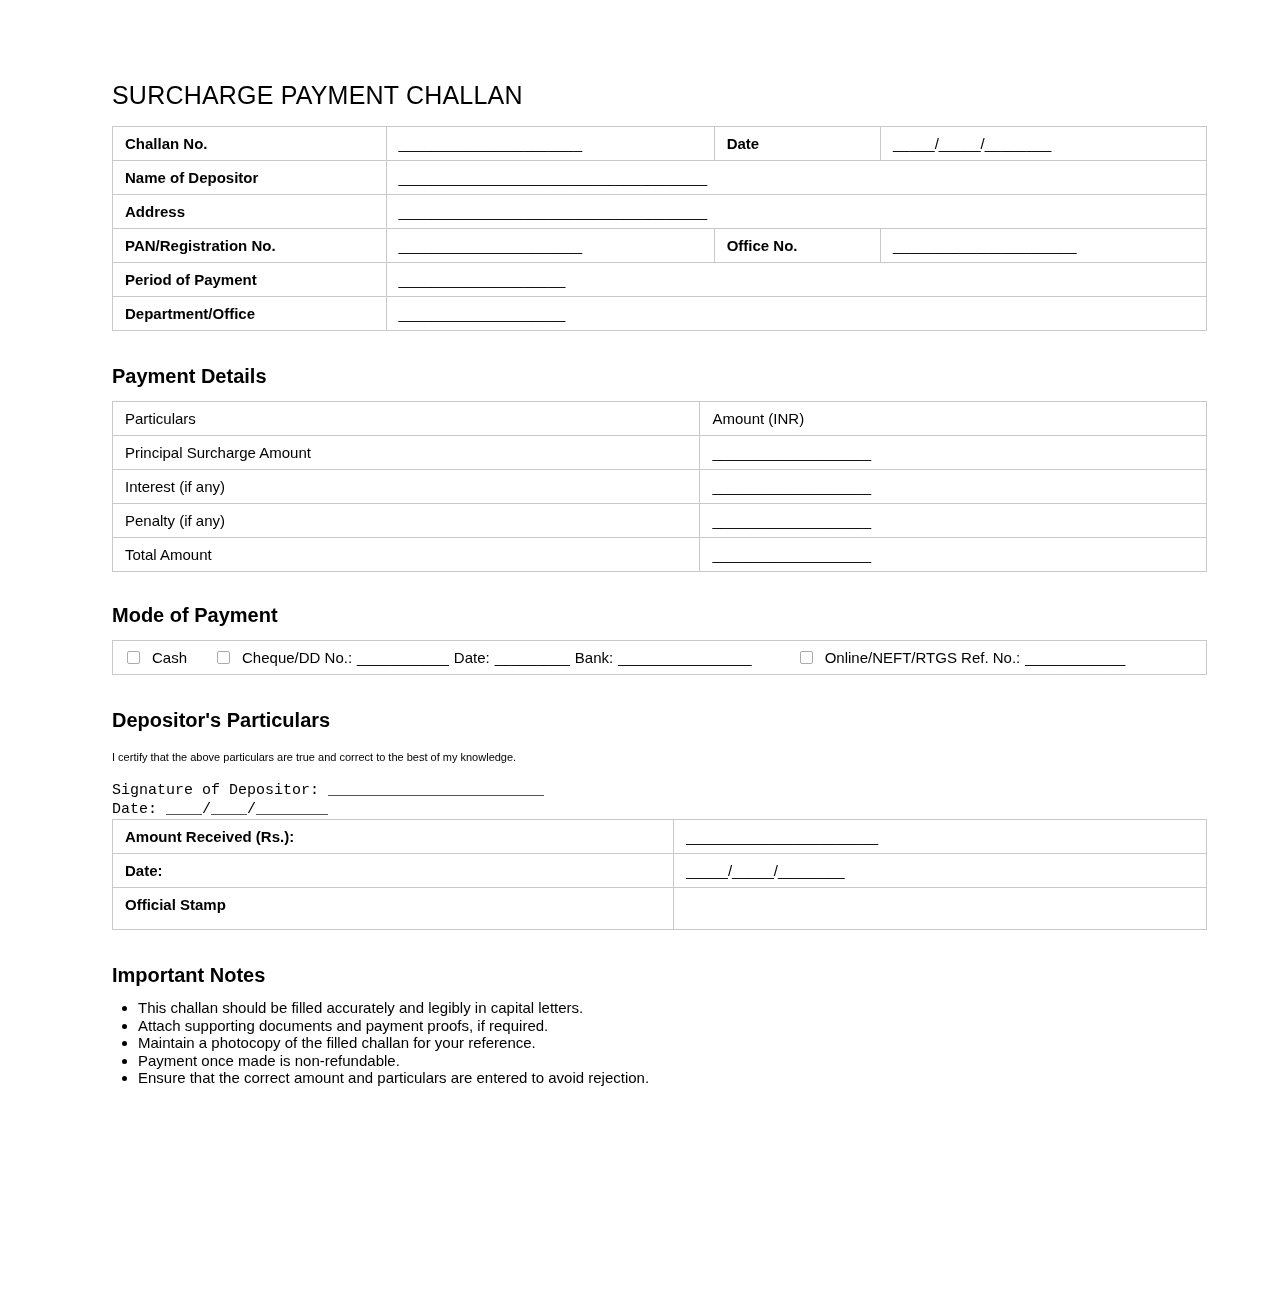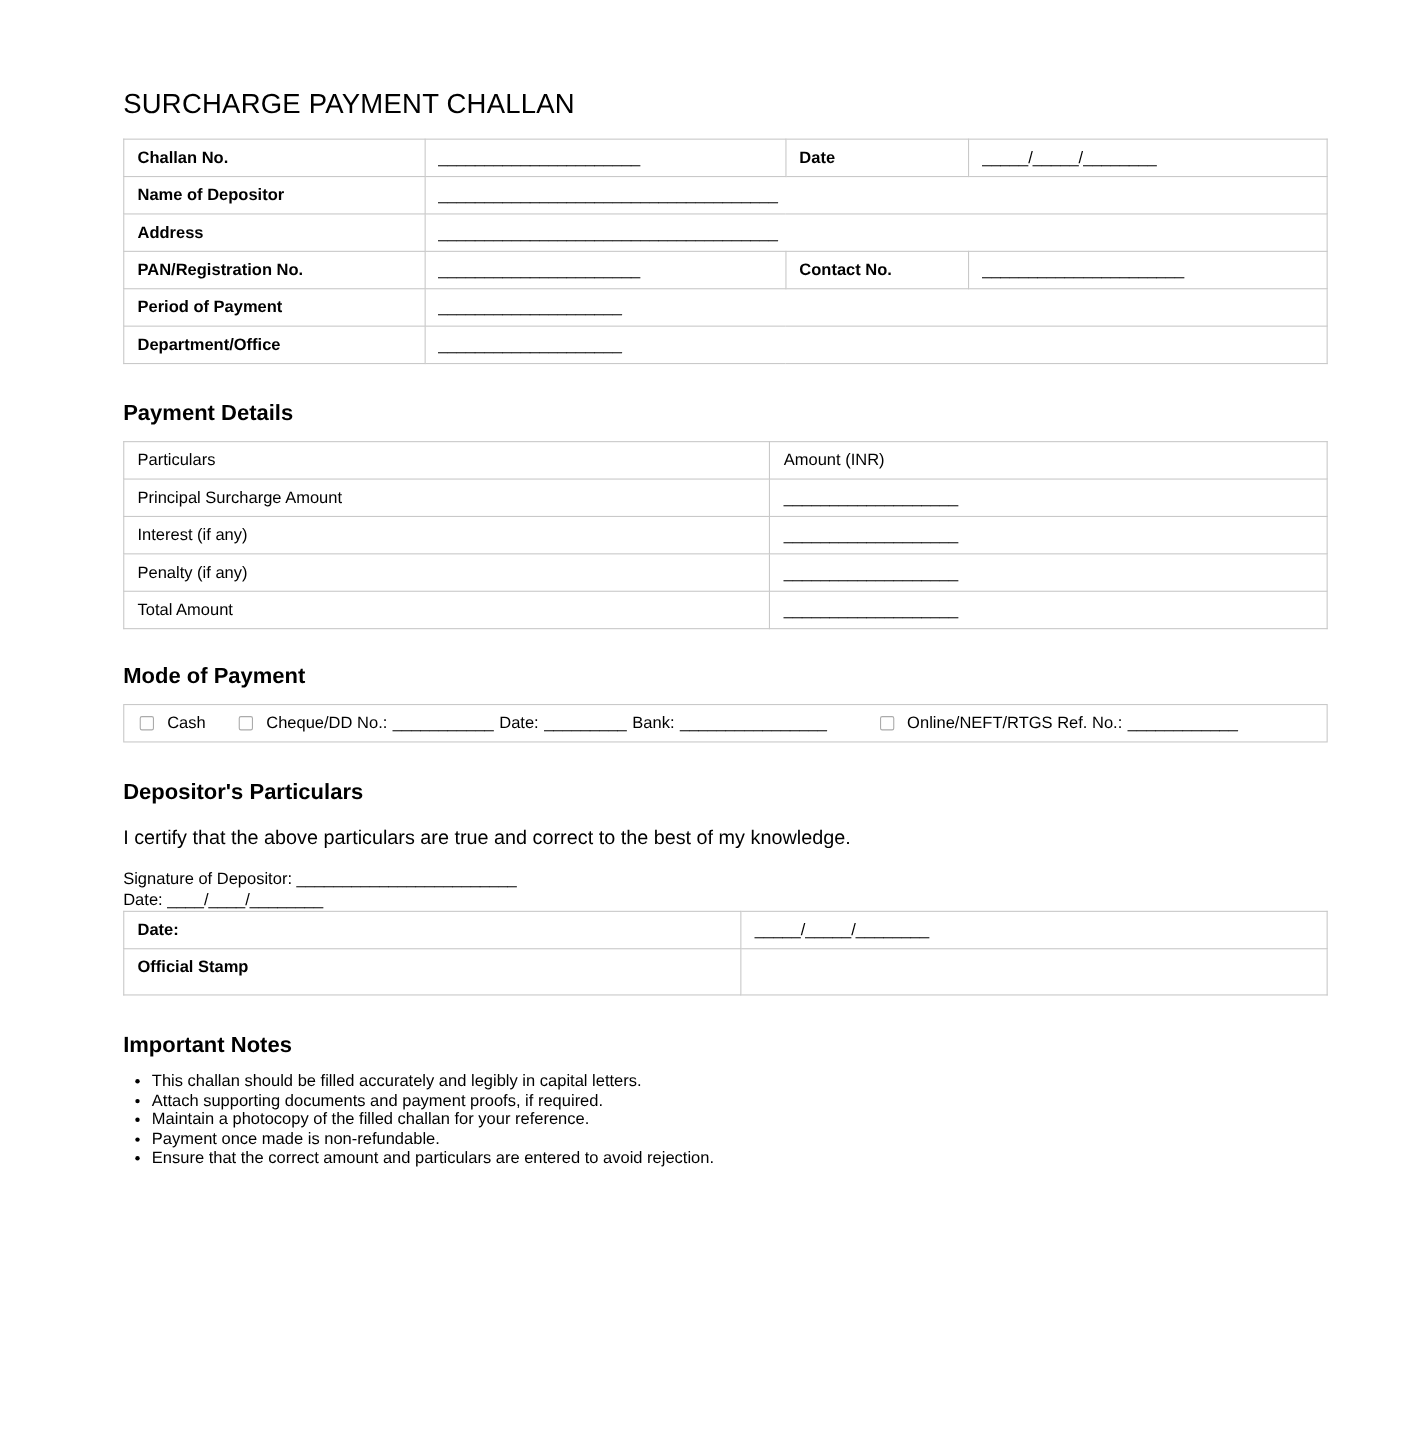--- a/index.html
+++ b/index.html
@@ -67,27 +67,28 @@
     display: inline-block;
     width: 13px;
     height: 13px;
     border: 1px solid #ababab;
     border-radius: 2px;
     background: #fefefe;
     margin-right: 7px;
     flex-shrink: 0;
   }
   .certify-text {
-    font-size: 18px;
+    font-size: 11px;
     margin: 19px 0 0 0;
   }
   .sig-block {
     margin-top: 18px;
     font-size: 15px;
     line-height: 19px;
+    font-family: Liberation Mono, monospace;
   }
   tr.tall td { padding-top: 8px; padding-bottom: 16px; }
   ul.notes-list {
     margin: 0;
     padding-left: 26px;
   }
   ul.notes-list li {
     font-size: 15px;
     line-height: 17.6px;
   }
@@ -117,21 +118,21 @@
       <td class="lbl">Name of Depositor</td>
       <td class="blank" colspan="3">_____________________________________</td>
     </tr>
     <tr>
       <td class="lbl">Address</td>
       <td class="blank" colspan="3">_____________________________________</td>
     </tr>
     <tr>
       <td class="lbl">PAN/Registration No.</td>
       <td class="blank">______________________</td>
-      <td class="lbl">Contact No.</td>
+      <td class="lbl">Office No.</td>
       <td class="blank">______________________</td>
     </tr>
     <tr>
       <td class="lbl">Period of Payment</td>
       <td class="blank" colspan="3">____________________</td>
     </tr>
     <tr>
       <td class="lbl">Department/Office</td>
       <td class="blank" colspan="3">____________________</td>
     </tr>
@@ -196,20 +197,24 @@
     <div><span>Signature of Depositor:</span> <span class="blank">________________________</span></div>
     <div><span>Date:</span> <span class="blank">____/____/________</span></div>
   </div>
 
   <table>
     <colgroup>
       <col style="width:51.3%">
         <col style="width:48.7%">
     </colgroup>
     <tbody>
+        <tr>
+      <td class="lbl">Amount Received (Rs.):</td>
+      <td class="blank">_______________________</td>
+    </tr>
     <tr>
       <td class="lbl">Date:</td>
       <td class="blank">_____/_____/________</td>
     </tr>
     <tr class="tall">
       <td class="lbl">Official Stamp</td>
       <td class="blank"></td>
     </tr>
   </tbody>
     </table>

